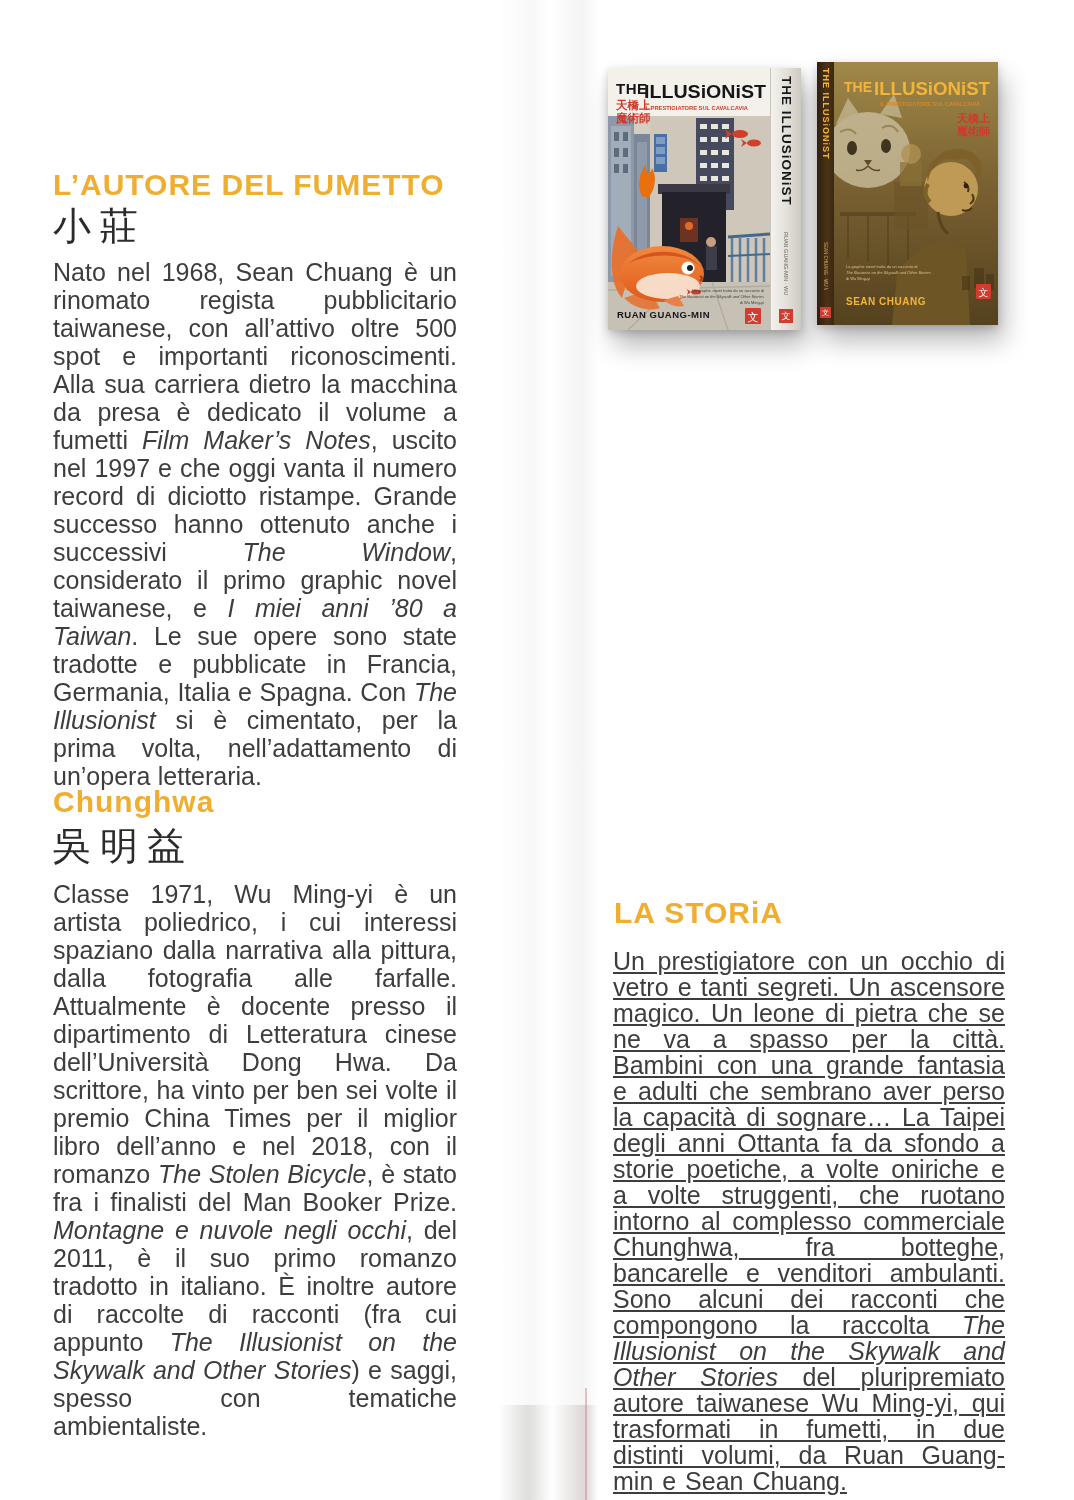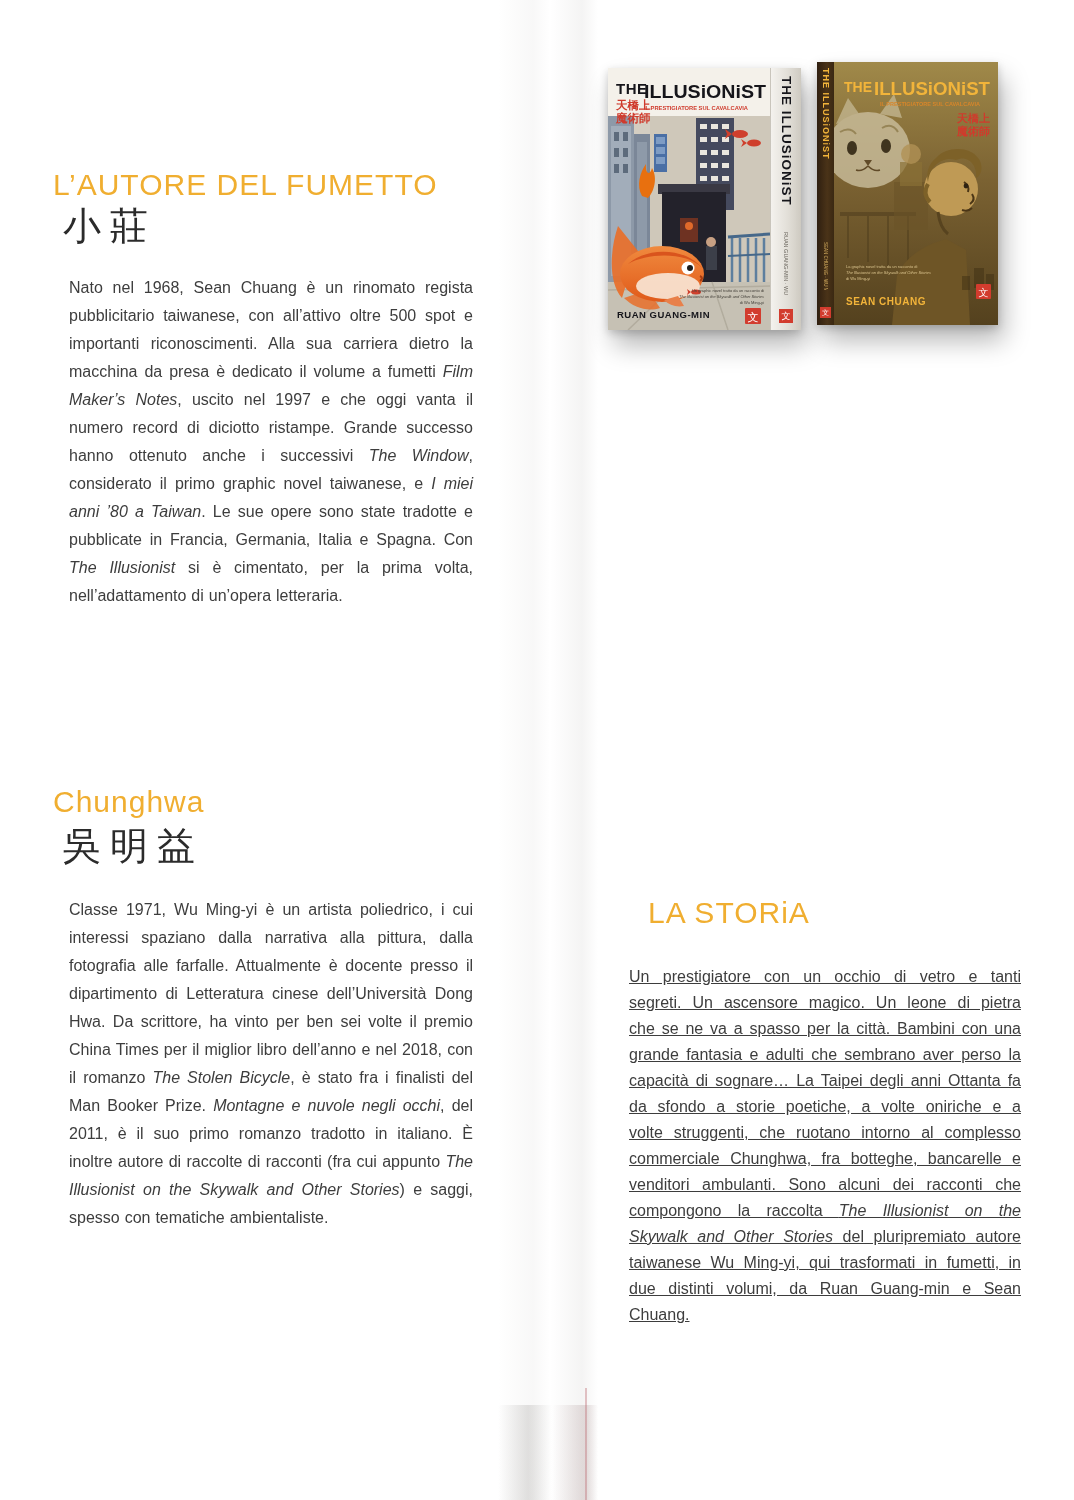--- a/index.html
+++ b/index.html
@@ -5,25 +5,25 @@
   html,body{margin:0;padding:0;background:#ffffff;}
   .page{position:relative;width:1074px;height:1500px;background:#ffffff;overflow:hidden;
         font-family:"Liberation Sans",sans-serif;}
   
   .gutter{position:absolute;left:498px;top:0;width:100px;height:1500px;pointer-events:none;
     background:linear-gradient(90deg,rgba(0,0,0,0) 0%,rgba(120,115,110,0.05) 35%,rgba(255,255,255,0) 52%,rgba(120,115,110,0.08) 84%,rgba(0,0,0,0) 100%);}
   .gutter-bottom{position:absolute;left:498px;top:1405px;width:100px;height:95px;pointer-events:none;
     background:linear-gradient(90deg,rgba(0,0,0,0) 0%,rgba(90,85,80,0.16) 30%,rgba(255,255,255,0) 54%,rgba(120,80,80,0.18) 88%,rgba(0,0,0,0) 100%);}
   .gutter-line{position:absolute;left:585px;top:1388px;width:2px;height:112px;background:rgba(195,125,130,0.45);pointer-events:none;}
 
-  .display{position:absolute;margin:0;color:#F0AE30;font-weight:400;font-size:30px;line-height:41px;
+  .display{position:absolute;margin:0;color:#F0AE30;font-weight:700;font-size:30px;line-height:41px;
            letter-spacing:1px;font-family:"Liberation Sans",sans-serif;}
   .cjk{position:absolute;color:#2b2b2b;font-size:38px;font-weight:500;letter-spacing:9px;
-       font-family:"DejaVu Sans",sans-serif;line-height:1.2;margin-left:10px;}
-  .body-text{position:absolute;margin:16px;color:#3d3d3d;font-size:16px;line-height:28px;
+       font-family:"DejaVu Sans",sans-serif;line-height:1.2;}
+  .body-text{position:absolute;margin:0;color:#3d3d3d;font-size:25px;line-height:28px;
              text-align:justify;hyphens:auto;-webkit-hyphens:auto;word-spacing:0.5px;}
   .body-text.wide{line-height:26px;word-spacing:2px;text-decoration:underline;}
 
   
   .books{position:absolute;left:600px;top:55px;width:420px;height:305px;margin:0;}
   .book{position:absolute;display:flex;border-radius:2px;
         box-shadow:6px 16px 26px rgba(0,0,0,0.28),0 3px 8px rgba(0,0,0,0.18);}
   .book1{left:8px;top:13px;height:262px;}
   .book2{left:217px;top:7px;height:263px;}
   .cover-svg{display:block;}
@@ -254,17 +254,17 @@
         <text x="12" y="243" font-size="10" font-weight="bold" fill="#f2b43a" letter-spacing="0.5">SEAN CHUANG</text>
 
         <g>
           <rect x="142" y="222" width="15" height="15" rx="1" fill="#d23c2e"></rect>
           <text x="149.5" y="234" font-size="10" fill="#ffffff" text-anchor="middle" font-family="DejaVu Sans">文</text>
         </g>
       </svg>
     </div>
   </figure>
 
-  <h2 class="display" style="left:648px;top:892px;">LA STORiA</h2>
+  <h2 class="display" style="left:614px;top:892px;">LA STORiA</h2>
 
   <p class="body-text wide" style="left:613px;top:948px;width:392px;"><span>Un prestigiatore con un occhio di vetro e tanti segreti. Un ascensore magico. Un leone di pietra che se ne va a spasso per la città. Bambini con una grande fantasia e adulti che sembrano aver perso la capacità di sognare… La Taipei degli anni Ottanta fa da sfondo a storie poetiche, a volte oniriche e a volte struggenti, che ruotano intorno al complesso commerciale Chunghwa, fra botteghe, bancarelle e venditori ambulanti. Sono alcuni dei racconti che compongono la raccolta </span><span style="font-style: italic;">The Illusionist on the Skywalk and Other Stories</span><span> del pluripremiato autore taiwanese Wu Ming-yi, qui trasformati in fumetti, in due distinti volumi, da Ruan Guang-min e Sean Chuang.</span></p>
 
 </div>
 
 </body></html>

